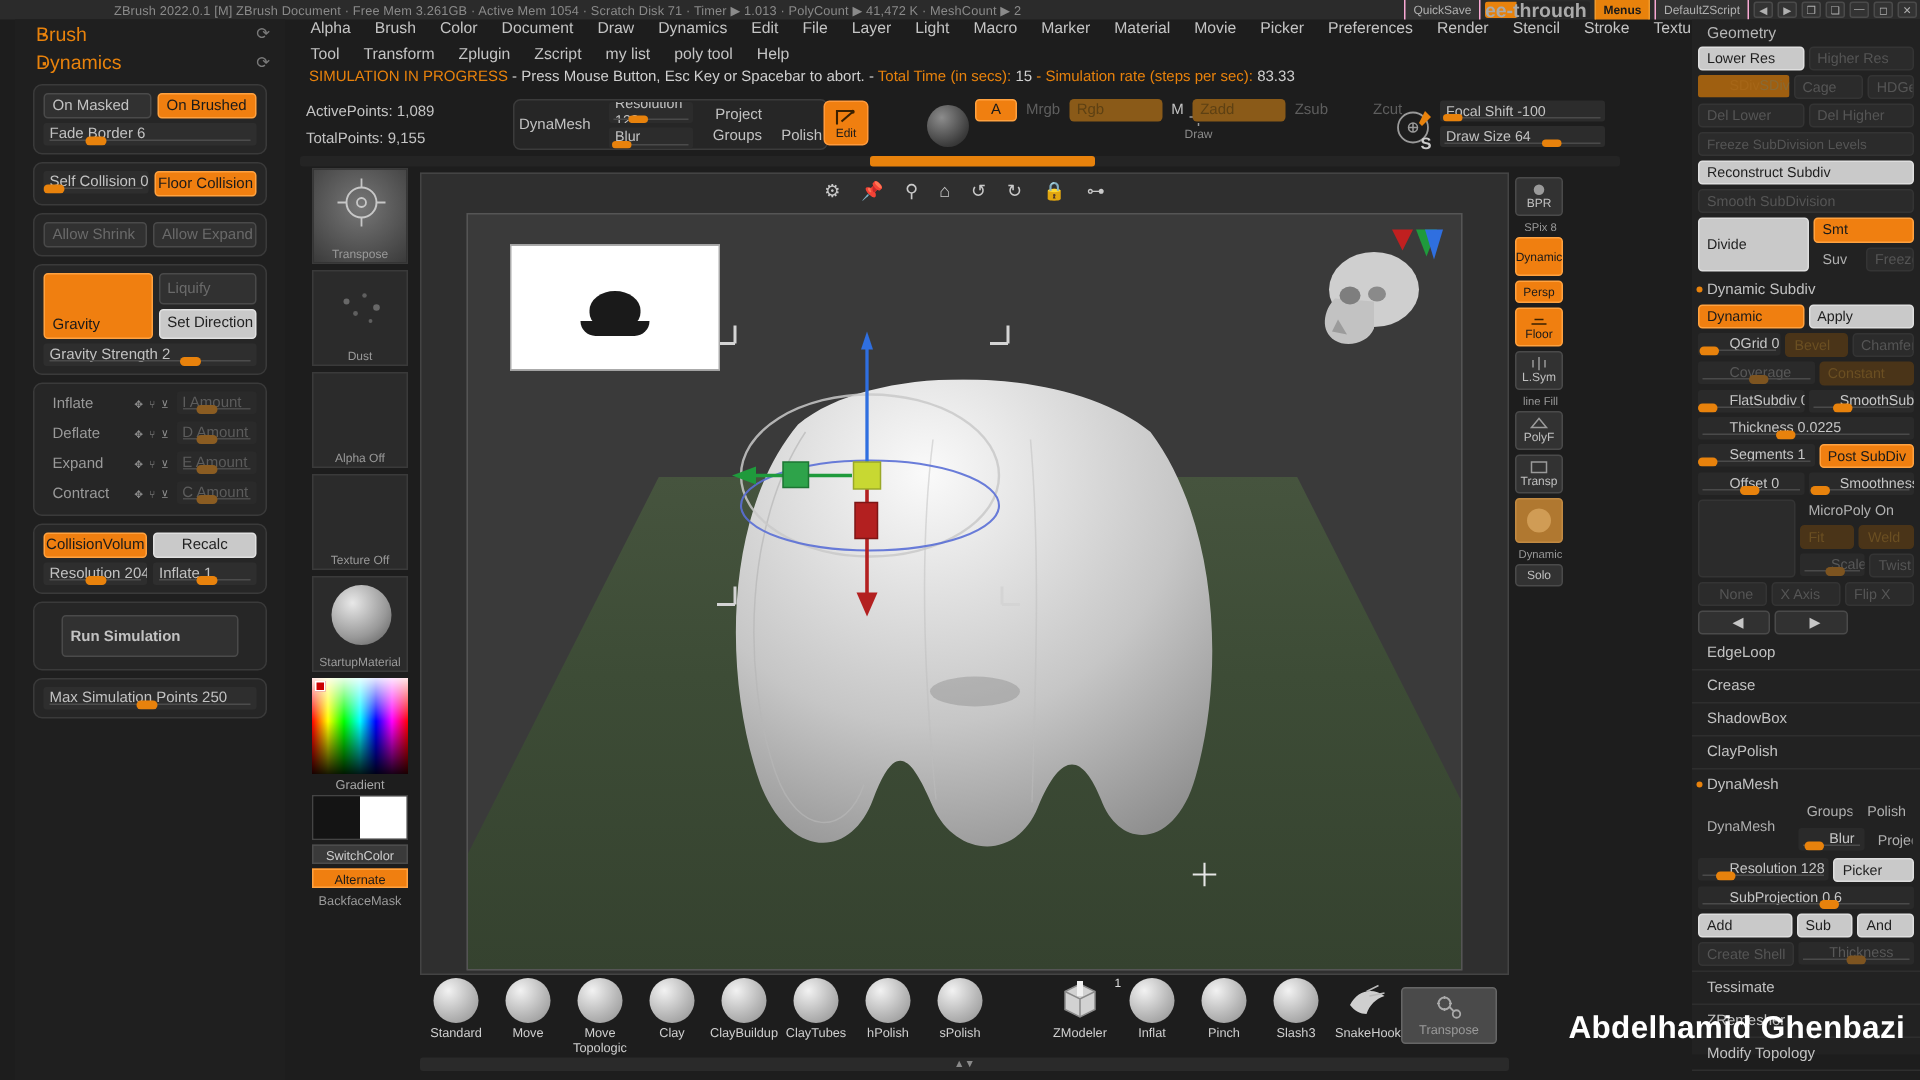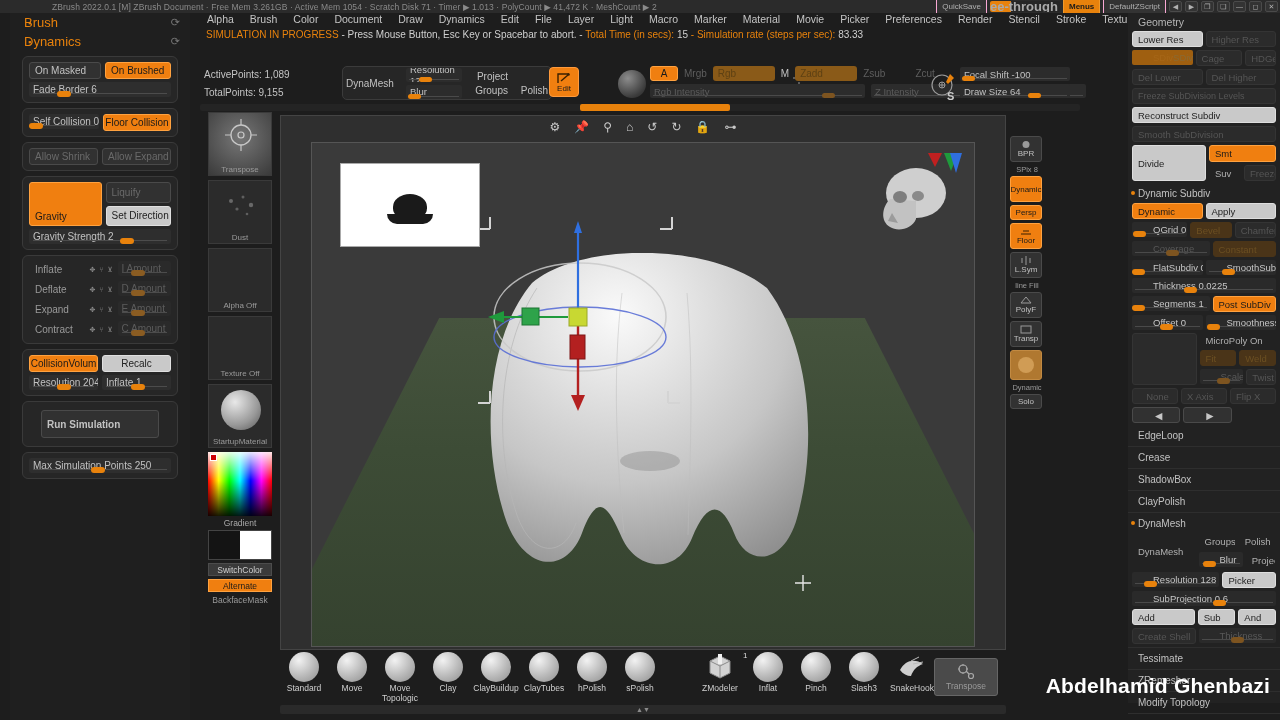--- a/index.html
+++ b/index.html
@@ -11,21 +11,21 @@
     position:relative;
   }
   .app { position:absolute; inset:0; background:#1d1d1d; }
 
   
   .titlebar {
     position:absolute; top:0; left:0; width:1280px; height:13px;
     background:#2b2b2b; display:flex; align-items:center;
     font-size:8.5px; color:#8a8a8a; white-space:nowrap; overflow:hidden;
   }
-  .titlebar .tb-text { padding-left:52px; letter-spacing:.1px; }
+  .titlebar .tb-text { padding-left:76px; letter-spacing:.1px; }
   .tb-right { position:absolute; right:2px; top:0; height:13px; display:flex; align-items:center; gap:3px; }
   .tb-btn {
     height:17px; padding:0 5px; border:1px solid #f9a8d4; border-radius:2px;
     background:#333; color:#b0b0b0; font-size:8px; display:flex; align-items:center;
   }
   .tb-btn.orange { background:#e8820c; color:#1a1a1a; border-color:#f09a2c; font-weight:bold; }
   .tb-sq { width:13px; height:11px; border:1px solid #4a4a4a; border-radius:2px; background:#333;
     display:flex; align-items:center; justify-content:center; font-size:7px; color:#b0b0b0; }
   .tb-slider { width:70px; height:11px; background:#262626; border-radius:2px; position:relative; overflow:hidden;}
   .tb-slider i { position:absolute; left:0; top:0; bottom:0; width:30%; background:#e8820c; }
@@ -117,21 +117,21 @@
      background:linear-gradient(180deg,#46543e 0%,#3d4c36 40%,#35422f 100%);
      clip-path: polygon(22% 0%, 78% 0%, 100% 100%, 0% 100%); }
   .cloth { position:absolute; left:160px; top:110px; width:350px; height:330px; }
   .thumb-img { position:absolute; left:28px; top:20px; width:140px; height:84px; background:#fff;
      border:1px solid #aaa; }
   .skull { position:absolute; right:14px; top:20px; width:96px; height:80px; }
   .axisgiz { position:absolute; right:10px; top:8px; width:40px; height:44px; }
   .cursor-x { position:absolute; left:483px; top:432px; width:16px; height:16px; }
 
   
-  .sidestrip { position:absolute; left:1010px; top:136px; width:34px; }
+  .sidestrip { position:absolute; left:1010px; top:118px; width:34px; }
   .ss-btn { width:32px; border:1px solid #4a4a4a; border-radius:3px; background:#323232;
      font-size:8px; color:#c0c0c0; display:flex; align-items:center; justify-content:center;
      margin-bottom:3px; height:15px; }
   .ss-btn.on { background:#f07f10; border-color:#ffa240; color:#1a1a1a; }
   .ss-btn.tall { height:26px; flex-direction:column; }
   .ss-lbl { font-size:7.5px; color:#9a9a9a; text-align:center; margin-bottom:2px; }
 
   
   .rightpanel { position:absolute; right:0; top:13px; width:152px; height:690px; background:#222; }
   .rp-title { font-size:10.5px; color:#b5b5b5; padding:3px 0 3px 10px; }
@@ -353,20 +353,29 @@
         <div class="mi">Marker</div>
         <div class="mi">Material</div>
         <div class="mi">Movie</div>
         <div class="mi">Picker</div>
         <div class="mi">Preferences</div>
         <div class="mi">Render</div>
         <div class="mi">Stencil</div>
         <div class="mi">Stroke</div>
         <div class="mi">Texture</div>
       </div>
+    <div class="menurow" id="menurow2">
+        <div class="mi">Tool</div>
+        <div class="mi">Transform</div>
+        <div class="mi">Zplugin</div>
+        <div class="mi">Zscript</div>
+        <div class="mi">my list</div>
+        <div class="mi">poly tool</div>
+        <div class="mi">Help</div>
+      </div>
     <div class="status">
       <span>SIMULATION IN PROGRESS</span><span class="w"> - Press Mouse Button, Esc Key or Spacebar to abort. - </span><span>Total Time (in secs): </span><span class="w">15</span><span> - Simulation rate (steps per sec): </span><span class="w">83.33</span>
     </div>
   </div>
 
   <div class="toolbar">
     <div class="tb-points">
       <div>ActivePoints: 1,089</div>
       <div>TotalPoints: 9,155</div>
     </div>
@@ -415,32 +424,20 @@
 
     <div style="position:absolute;left:450px;top:4px;width:470px;height:34px;">
       <div style="display:flex;align-items:center;gap:6px;">
         <div class="btn on" style="width:28px;flex:none;height:15px;">A</div>
         <div class="tb-lbl tb-dim">Mrgb</div>
         <div style="width:62px;height:15px;background:#8a5a18;border-radius:3px;color:#5e4113;font-size:10px;display:flex;align-items:center;padding-left:5px;">Rgb</div>
         <div class="tb-lbl">M</div>
         <div style="width:62px;height:15px;background:#8a5a18;border-radius:3px;color:#5e4113;font-size:10px;display:flex;align-items:center;padding-left:5px;">Zadd</div>
         <div class="tb-lbl tb-dim">Zsub</div>
         <div class="tb-lbl tb-dim" style="margin-left:24px;">Zcut</div>
-      </div>
-      <div style="display:flex;gap:6px;margin-top:3px;">
-        <div class="mini-sl" style="width:215px;color:#5c5c5c;">
-          <span>Rgb Intensity</span>
-          <span class="line"></span>
-            <span class="knob" style="left:80%;background:#7d5420;"></span>
-        </div>
-        <div class="mini-sl" style="width:215px;color:#5c5c5c;">
-          <span>Z Intensity</span>
-          <span class="line"></span>
-            <span class="knob" style="left:42%;background:#7d5420;"></span>
-        </div>
       </div>
     </div>
 
     <div style="position:absolute;left:728px;top:6px;width:32px;height:32px;">
       <svg width="32" height="32" viewBox="0 0 32 32">
         <circle cx="14" cy="17" r="10" stroke="#9a9a9a" stroke-width="1.2" fill="none"></circle>
         <circle cx="14" cy="17" r="3" stroke="#9a9a9a" stroke-width="1" fill="none"></circle>
         <path d="M14 14 L14 20 M11 17 L17 17" stroke="#9a9a9a" stroke-width="1"></path>
         <path d="M22 6 L26 10 L20 16 L18 14 Z" fill="#e8820c"></path>
       </svg>

